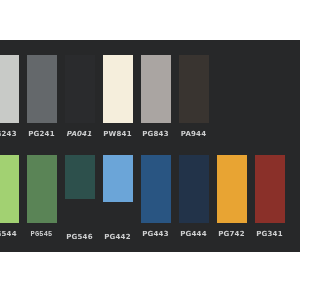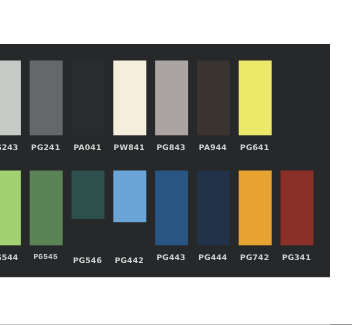--- a/index.html
+++ b/index.html
@@ -89,37 +89,33 @@
         <div class="swatch-cell">
           <div class="swatch-chip" style="background: rgb(200, 202, 199);"></div>
           <div class="swatch-label" style="color: rgb(207, 208, 209);">PG243</div>
         </div>
         <div class="swatch-cell">
           <div class="swatch-chip" style="background: rgb(100, 104, 107);"></div>
           <div class="swatch-label" style="color: rgb(207, 208, 209); text-align: right;">PG241</div>
         </div>
         <div class="swatch-cell">
           <div class="swatch-chip" style="background: rgb(42, 43, 45);"></div>
-          <div class="swatch-label" style="color: rgb(207, 208, 209);">PA041</div>
+          <div class="swatch-label" style="color: rgb(207, 208, 209); font-style: italic;">PA041</div>
         </div>
         <div class="swatch-cell">
           <div class="swatch-chip" style="background: rgb(245, 238, 220);"></div>
           <div class="swatch-label" style="color: rgb(207, 208, 209);">PW841</div>
         </div>
         <div class="swatch-cell">
           <div class="swatch-chip" style="background: rgb(170, 165, 162);"></div>
           <div class="swatch-label" style="color: rgb(207, 208, 209);">PG843</div>
         </div>
         <div class="swatch-cell">
           <div class="swatch-chip" style="background: rgb(57, 52, 48);"></div>
           <div class="swatch-label" style="color: rgb(207, 208, 209);">PA944</div>
-        </div>
-        <div class="swatch-cell">
-          <div class="swatch-chip" style="background: rgb(236, 232, 106);"></div>
-          <div class="swatch-label" style="color: rgb(207, 208, 209);">PG641</div>
         </div>
       </div>
   </div>
 
   <div class="swatch-row" id="swatch-row-2">
     <div class="swatch-strip">
         <div class="swatch-cell">
           <div class="swatch-chip" style="background: rgb(162, 209, 114);"></div>
           <div class="swatch-label" style="color: rgb(207, 208, 209);">PG544</div>
         </div>

